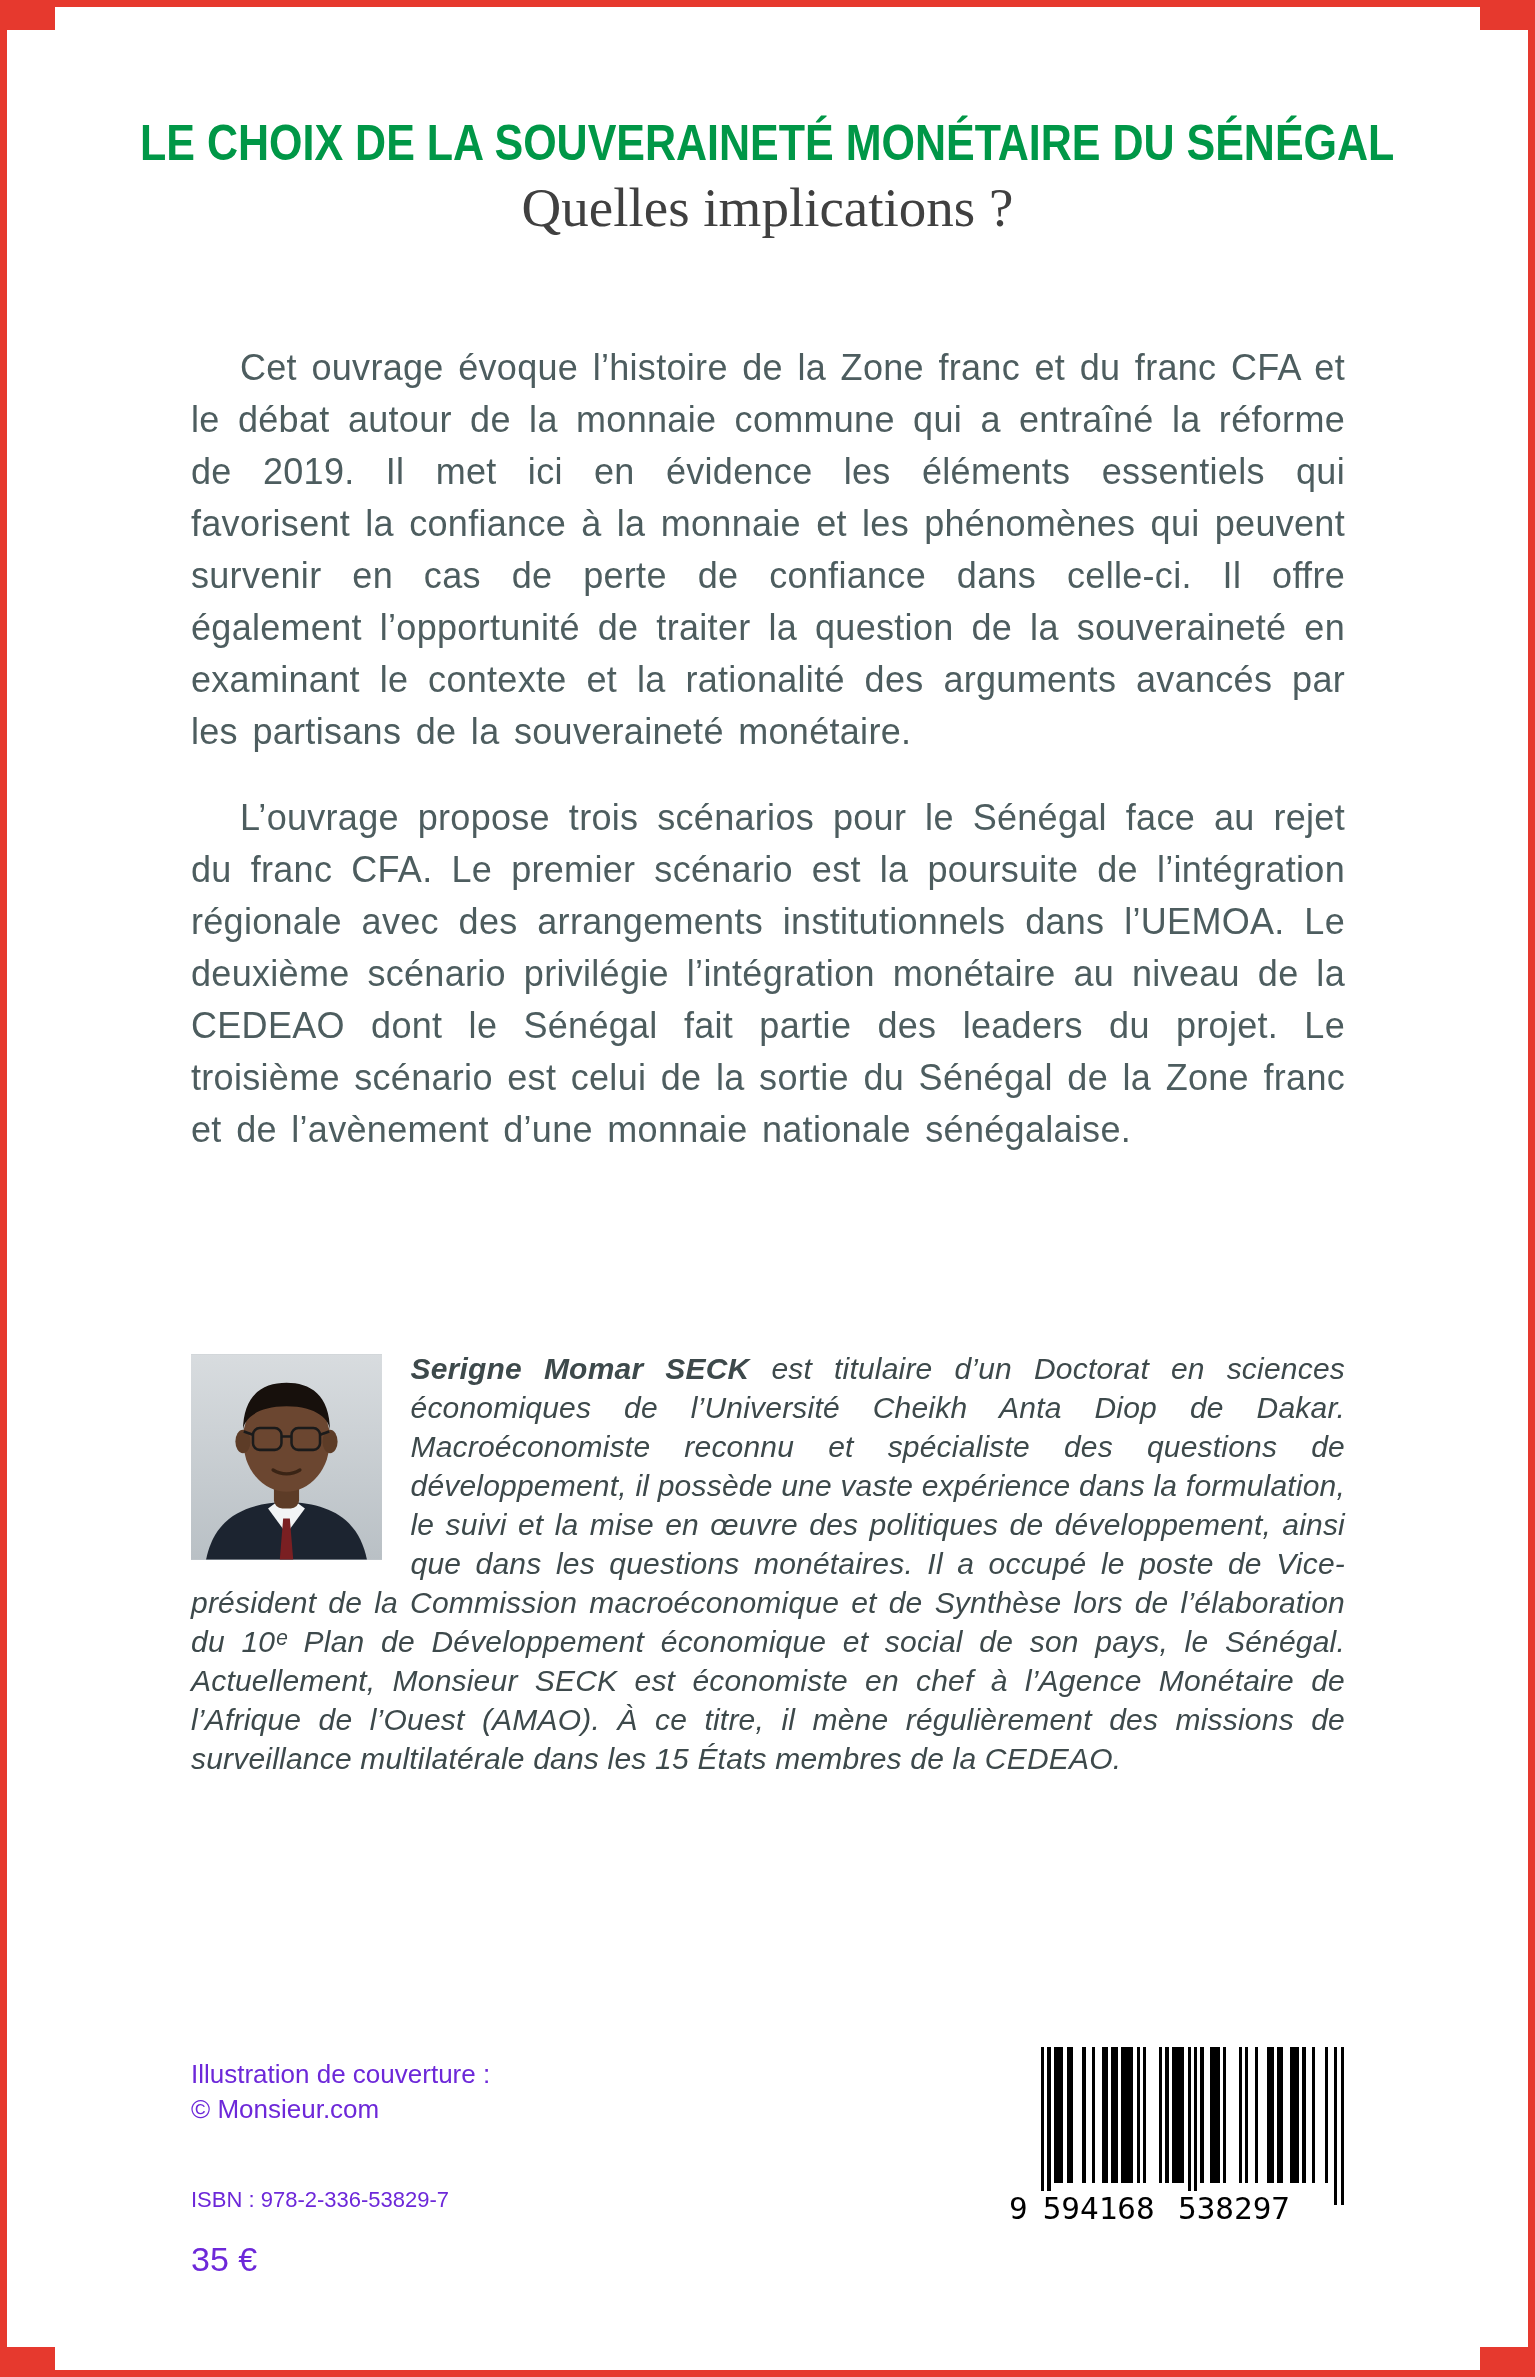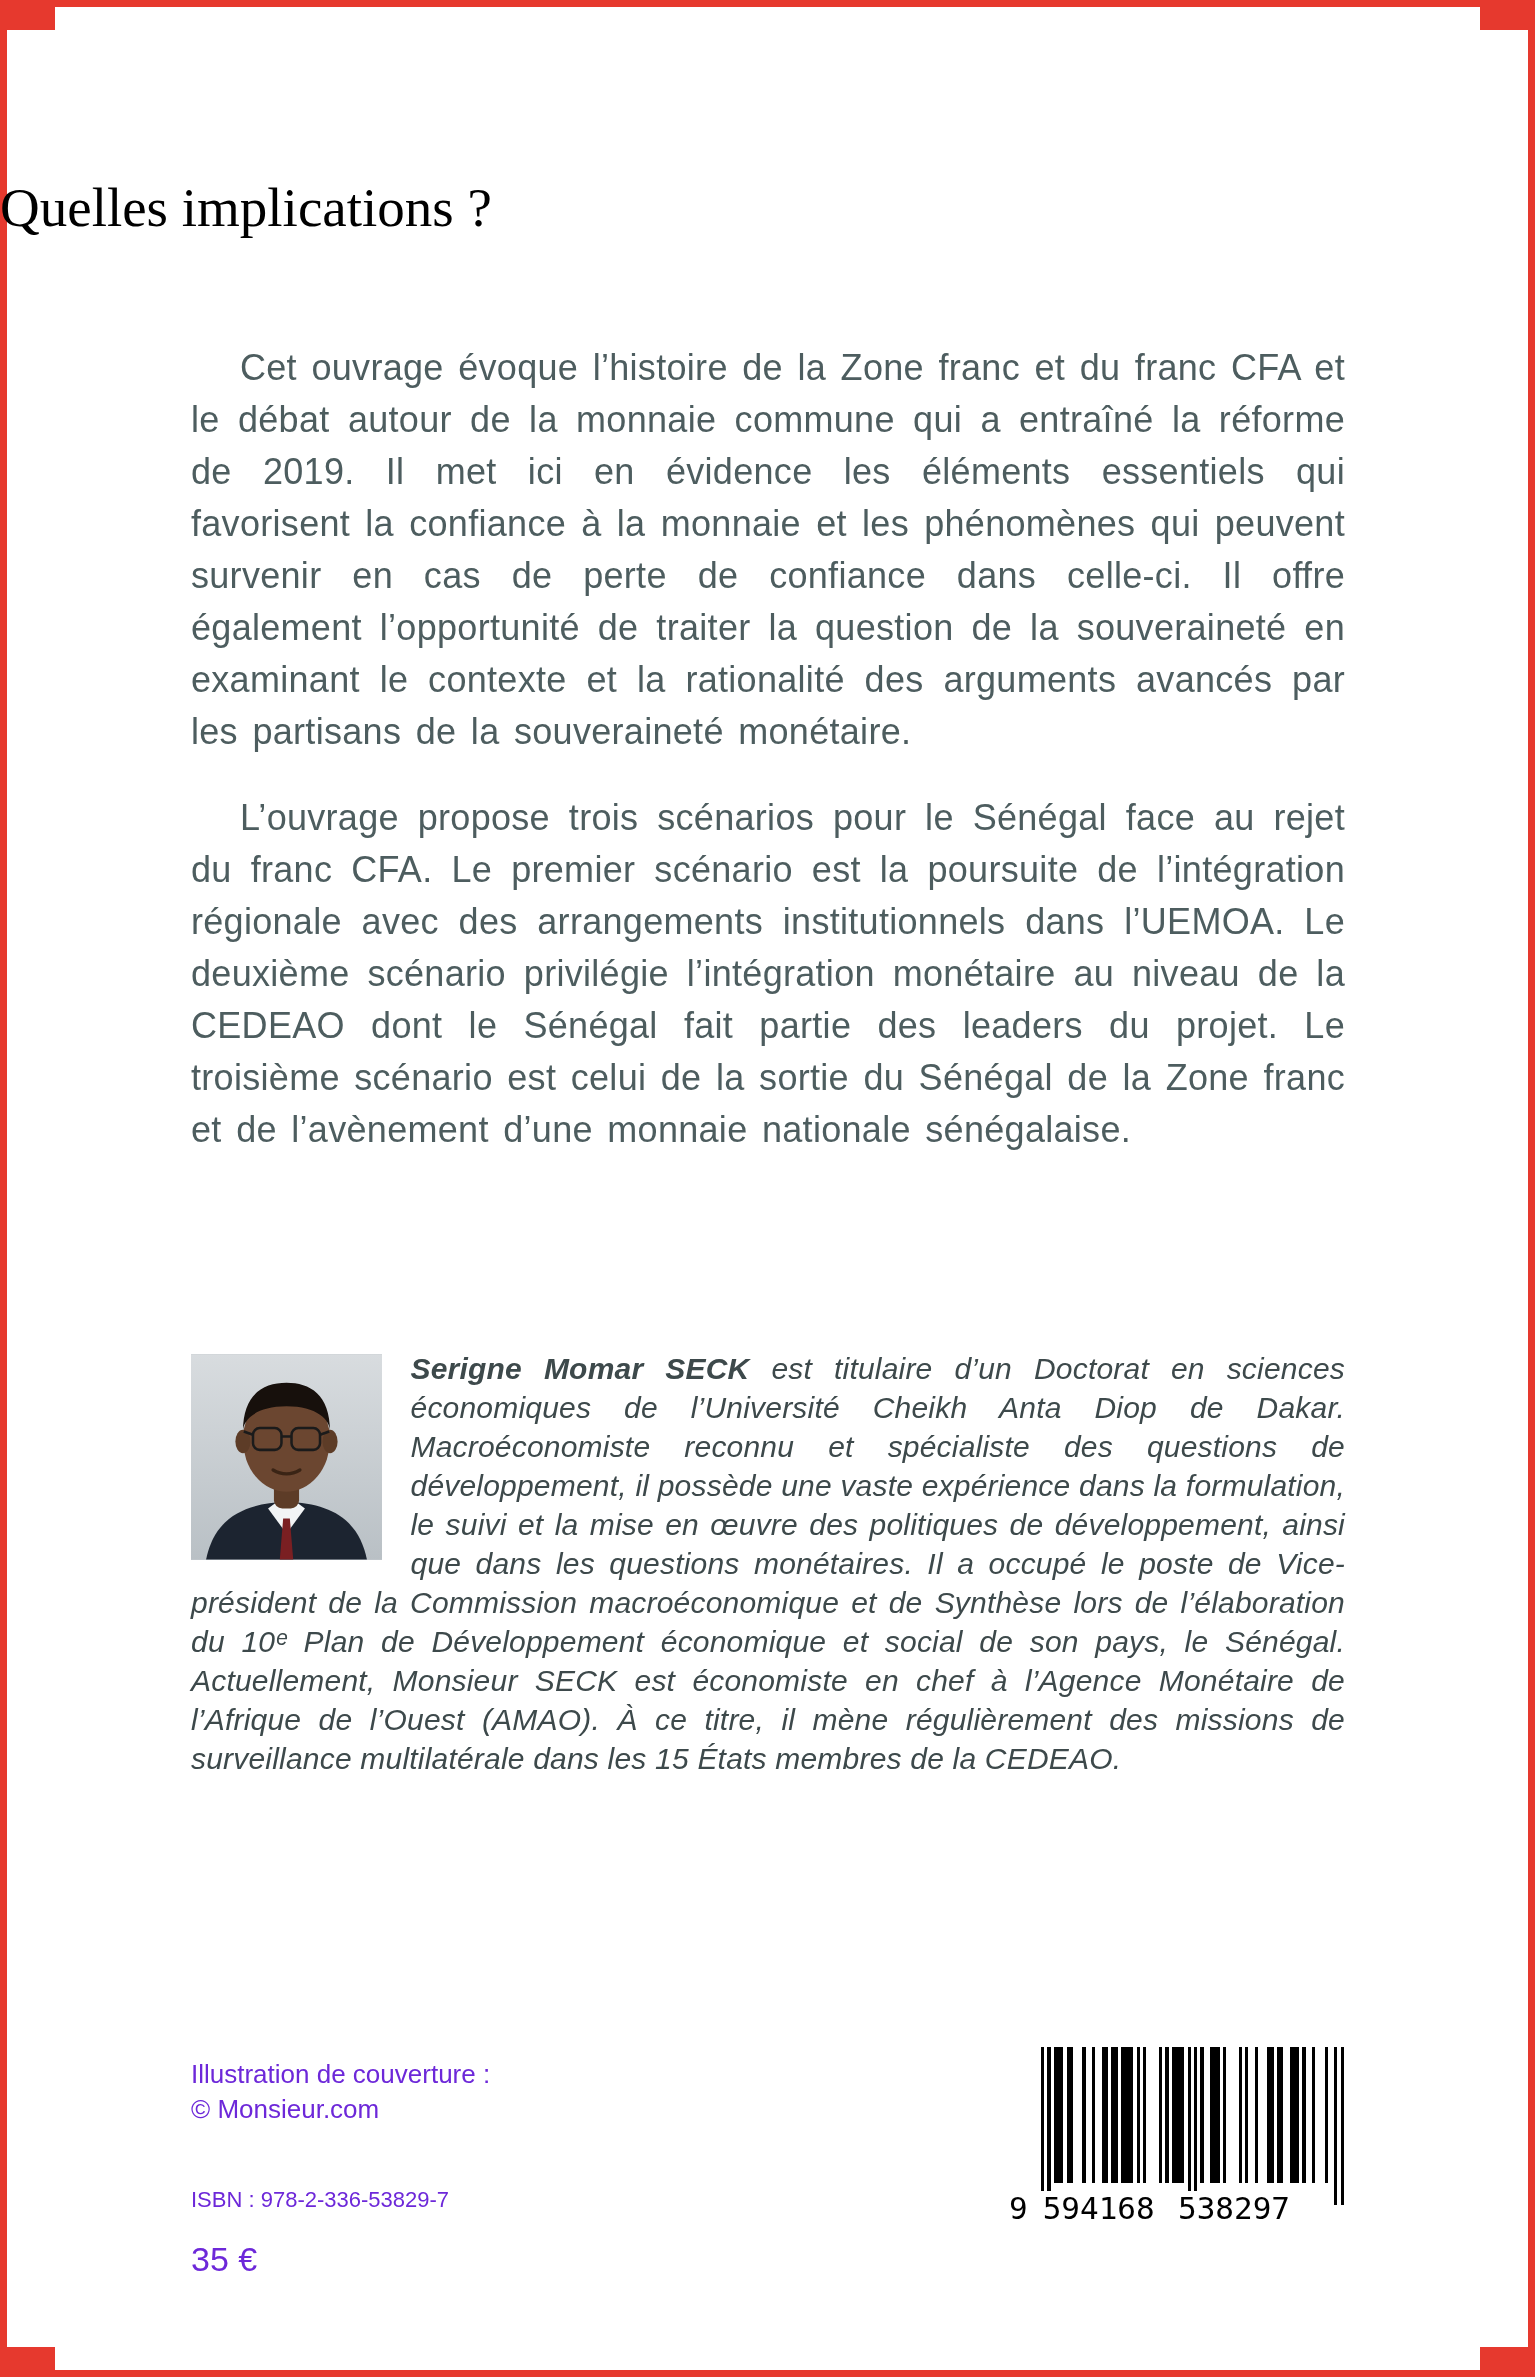--- a/index.html
+++ b/index.html
@@ -33,22 +33,23 @@
     font-weight: 700;
     font-size: 50px;
     line-height: 55px;
     letter-spacing: 0px;
     white-space: nowrap;
   }
   .title .squeeze { display: inline-block; transform: scaleX(0.86); transform-origin: center; }
   .subtitle {
     position: absolute;
     top: 173px; left: 0; width: 100%;
+    text-align: center;
     font-family: "Liberation Serif", serif;
-    color: #000000;
+    color: #404040;
     font-size: 55px;
     line-height: 70px;
   }
 
   
   .body-copy {
     position: absolute;
     left: 191px; top: 342px;
     width: 1154px;
     color: #4d5d5f;
@@ -129,20 +130,23 @@
 
   <div class="frame frame-top"></div>
   <div class="frame frame-bottom"></div>
   <div class="frame frame-left"></div>
   <div class="frame frame-right"></div>
   <div class="corner tl"></div>
   <div class="corner tr"></div>
   <div class="corner bl"></div>
   <div class="corner br"></div>
 
+  <div class="title">
+    <span class="squeeze">LE CHOIX DE LA SOUVERAINETÉ MONÉTAIRE DU SÉNÉGAL</span>
+  </div>
   <div class="subtitle">Quelles implications ?</div>
 
   <div class="body-copy">
     <p>Cet ouvrage évoque l’histoire de la Zone franc et du franc CFA et le débat autour de la monnaie commune qui a entraîné la réforme de 2019. Il met ici en évidence les éléments essentiels qui favorisent la confiance à la monnaie et les phénomènes qui peuvent survenir en cas de perte de confiance dans celle-ci. Il offre également l’opportunité de traiter la question de la souveraineté en examinant le contexte et la rationalité des arguments avancés par les partisans de la souveraineté monétaire.</p>
     <p>L’ouvrage propose trois scénarios pour le Sénégal face au rejet du franc CFA. Le premier scénario est la poursuite de l’intégration régionale avec des arrangements institutionnels dans l’UEMOA. Le deuxième scénario privilégie l’intégration monétaire au niveau de la CEDEAO dont le Sénégal fait partie des leaders du projet. Le troisième scénario est celui de la sortie du Sénégal de la Zone franc et de l’avènement d’une monnaie nationale sénégalaise.</p>
   </div>
 
   <div class="bio">
     <div class="photo">
       <svg width="191" height="206" viewBox="0 0 228 245" xmlns="http://www.w3.org/2000/svg">

